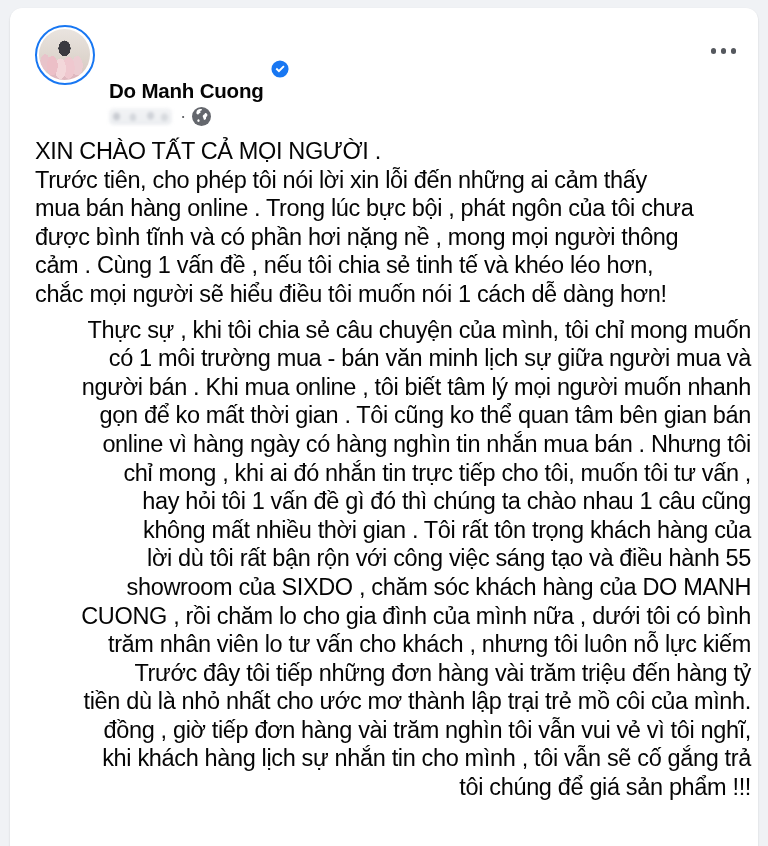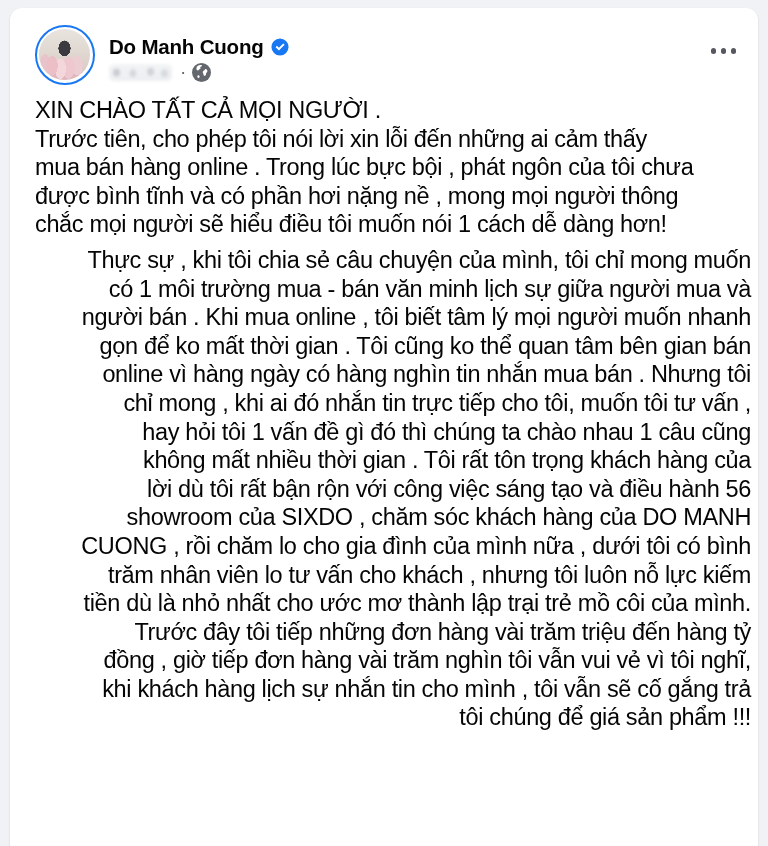--- a/index.html
+++ b/index.html
@@ -53,20 +53,21 @@
     min-width: 0;
   }
   .name-row { display: flex; align-items: center; }
   .author-name {
     font-size: 20.5px;
     font-weight: 700;
     color: #050505;
     line-height: 25px;
     letter-spacing: -0.2px;
     cursor: pointer;
+    margin-top: 44px;
   }
   .verified-badge { margin-left: 7px; display: inline-flex; }
   .meta-row {
     display: flex;
     align-items: center;
     margin-top: 3px;
     height: 20px;
   }
   .timestamp-redacted {
     display: inline-block;
@@ -159,36 +160,37 @@
     </button>
 
   </header>
 
   <div class="post-text">
       <div class="paragraph">
         <div class="line">XIN CHÀO TẤT CẢ MỌI NGƯỜI .</div>
         <div class="line">Trước tiên, cho phép tôi nói lời xin lỗi đến những ai cảm thấy</div>
         <div class="line">mua bán hàng online . Trong lúc bực bội , phát ngôn của tôi chưa</div>
         <div class="line">được bình tĩnh và có phần hơi nặng nề , mong mọi người thông</div>
+        <div class="line">cảm . Cùng 1 vấn đề , nếu tôi chia sẻ tinh tế và khéo léo hơn,</div>
         <div class="line">chắc mọi người sẽ hiểu điều tôi muốn nói 1 cách dễ dàng hơn!</div>
       </div>
       <div class="paragraph">
         <div class="line">Thực sự , khi tôi chia sẻ câu chuyện của mình, tôi chỉ mong muốn</div>
         <div class="line">có 1 môi trường mua - bán văn minh lịch sự giữa người mua và</div>
         <div class="line">người bán . Khi mua online , tôi biết tâm lý mọi người muốn nhanh</div>
         <div class="line">gọn để ko mất thời gian . Tôi cũng ko thể quan tâm bên gian bán</div>
         <div class="line">online vì hàng ngày có hàng nghìn tin nhắn mua bán . Nhưng tôi</div>
         <div class="line">chỉ mong , khi ai đó nhắn tin trực tiếp cho tôi, muốn tôi tư vấn ,</div>
         <div class="line">hay hỏi tôi 1 vấn đề gì đó thì chúng ta chào nhau 1 câu cũng</div>
         <div class="line">không mất nhiều thời gian . Tôi rất tôn trọng khách hàng của</div>
-        <div class="line">lời dù tôi rất bận rộn với công việc sáng tạo và điều hành 56</div>
+        <div class="line">lời dù tôi rất bận rộn với công việc sáng tạo và điều hành 55</div>
         <div class="line">showroom của SIXDO , chăm sóc khách hàng của DO MANH</div>
         <div class="line">CUONG , rồi chăm lo cho gia đình của mình nữa , dưới tôi có bình</div>
         <div class="line">trăm nhân viên lo tư vấn cho khách , nhưng tôi luôn nỗ lực kiếm</div>
+        <div class="line">Trước đây tôi tiếp những đơn hàng vài trăm triệu đến hàng tỷ</div>
         <div class="line">tiền dù là nhỏ nhất cho ước mơ thành lập trại trẻ mồ côi của mình.</div>
-        <div class="line">Trước đây tôi tiếp những đơn hàng vài trăm triệu đến hàng tỷ</div>
         <div class="line">đồng , giờ tiếp đơn hàng vài trăm nghìn tôi vẫn vui vẻ vì tôi nghĩ,</div>
         <div class="line">khi khách hàng lịch sự nhắn tin cho mình , tôi vẫn sẽ cố gắng trả</div>
         <div class="line">tôi chúng để giá sản phẩm !!!</div>
       </div>
     </div>
 
 </article>
 
 </body></html>

